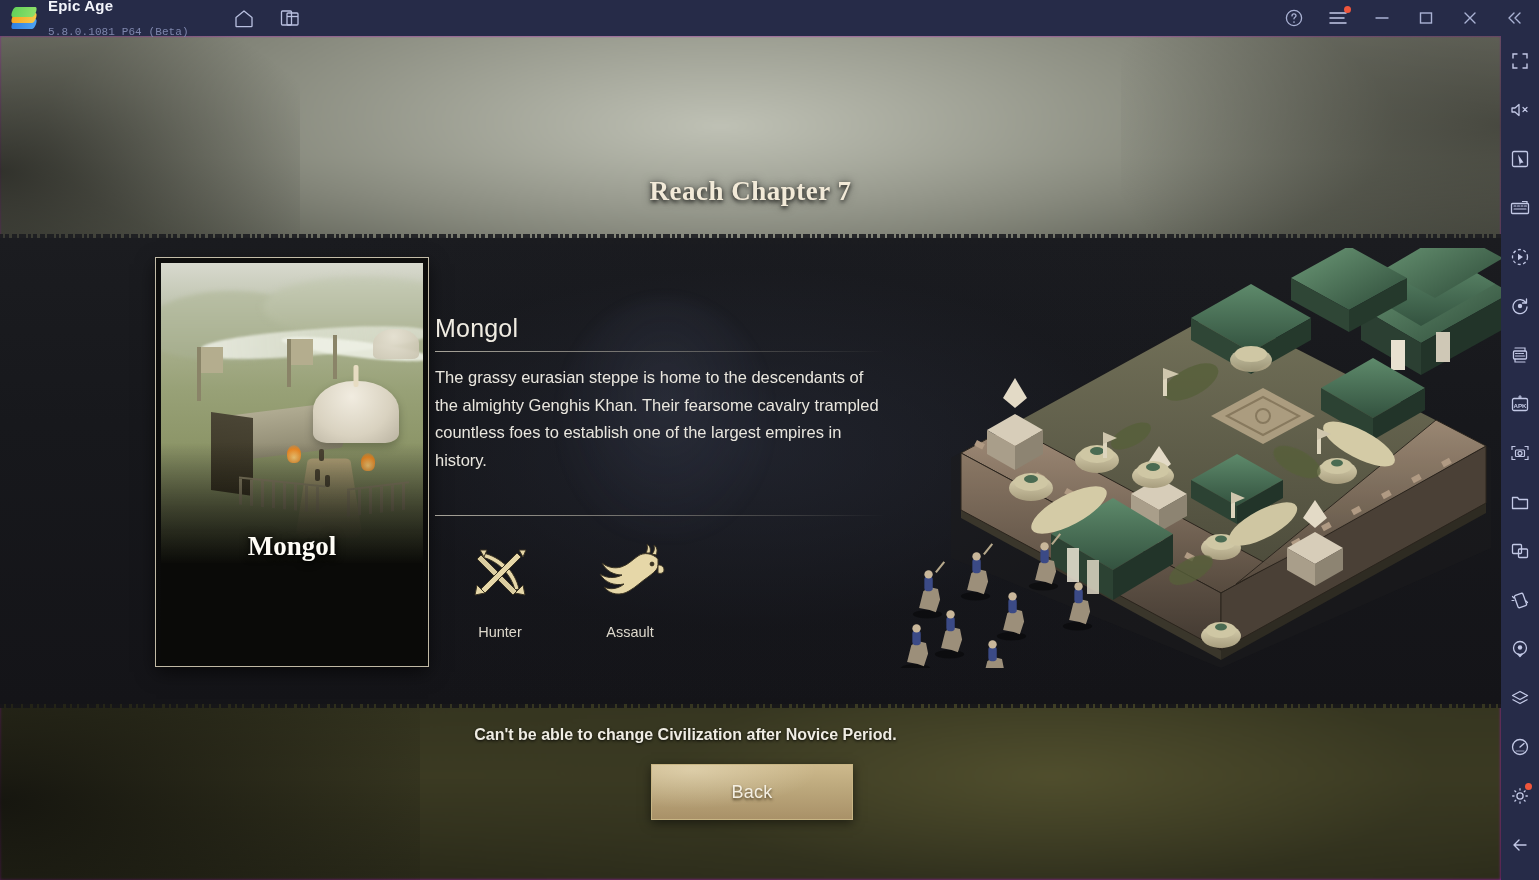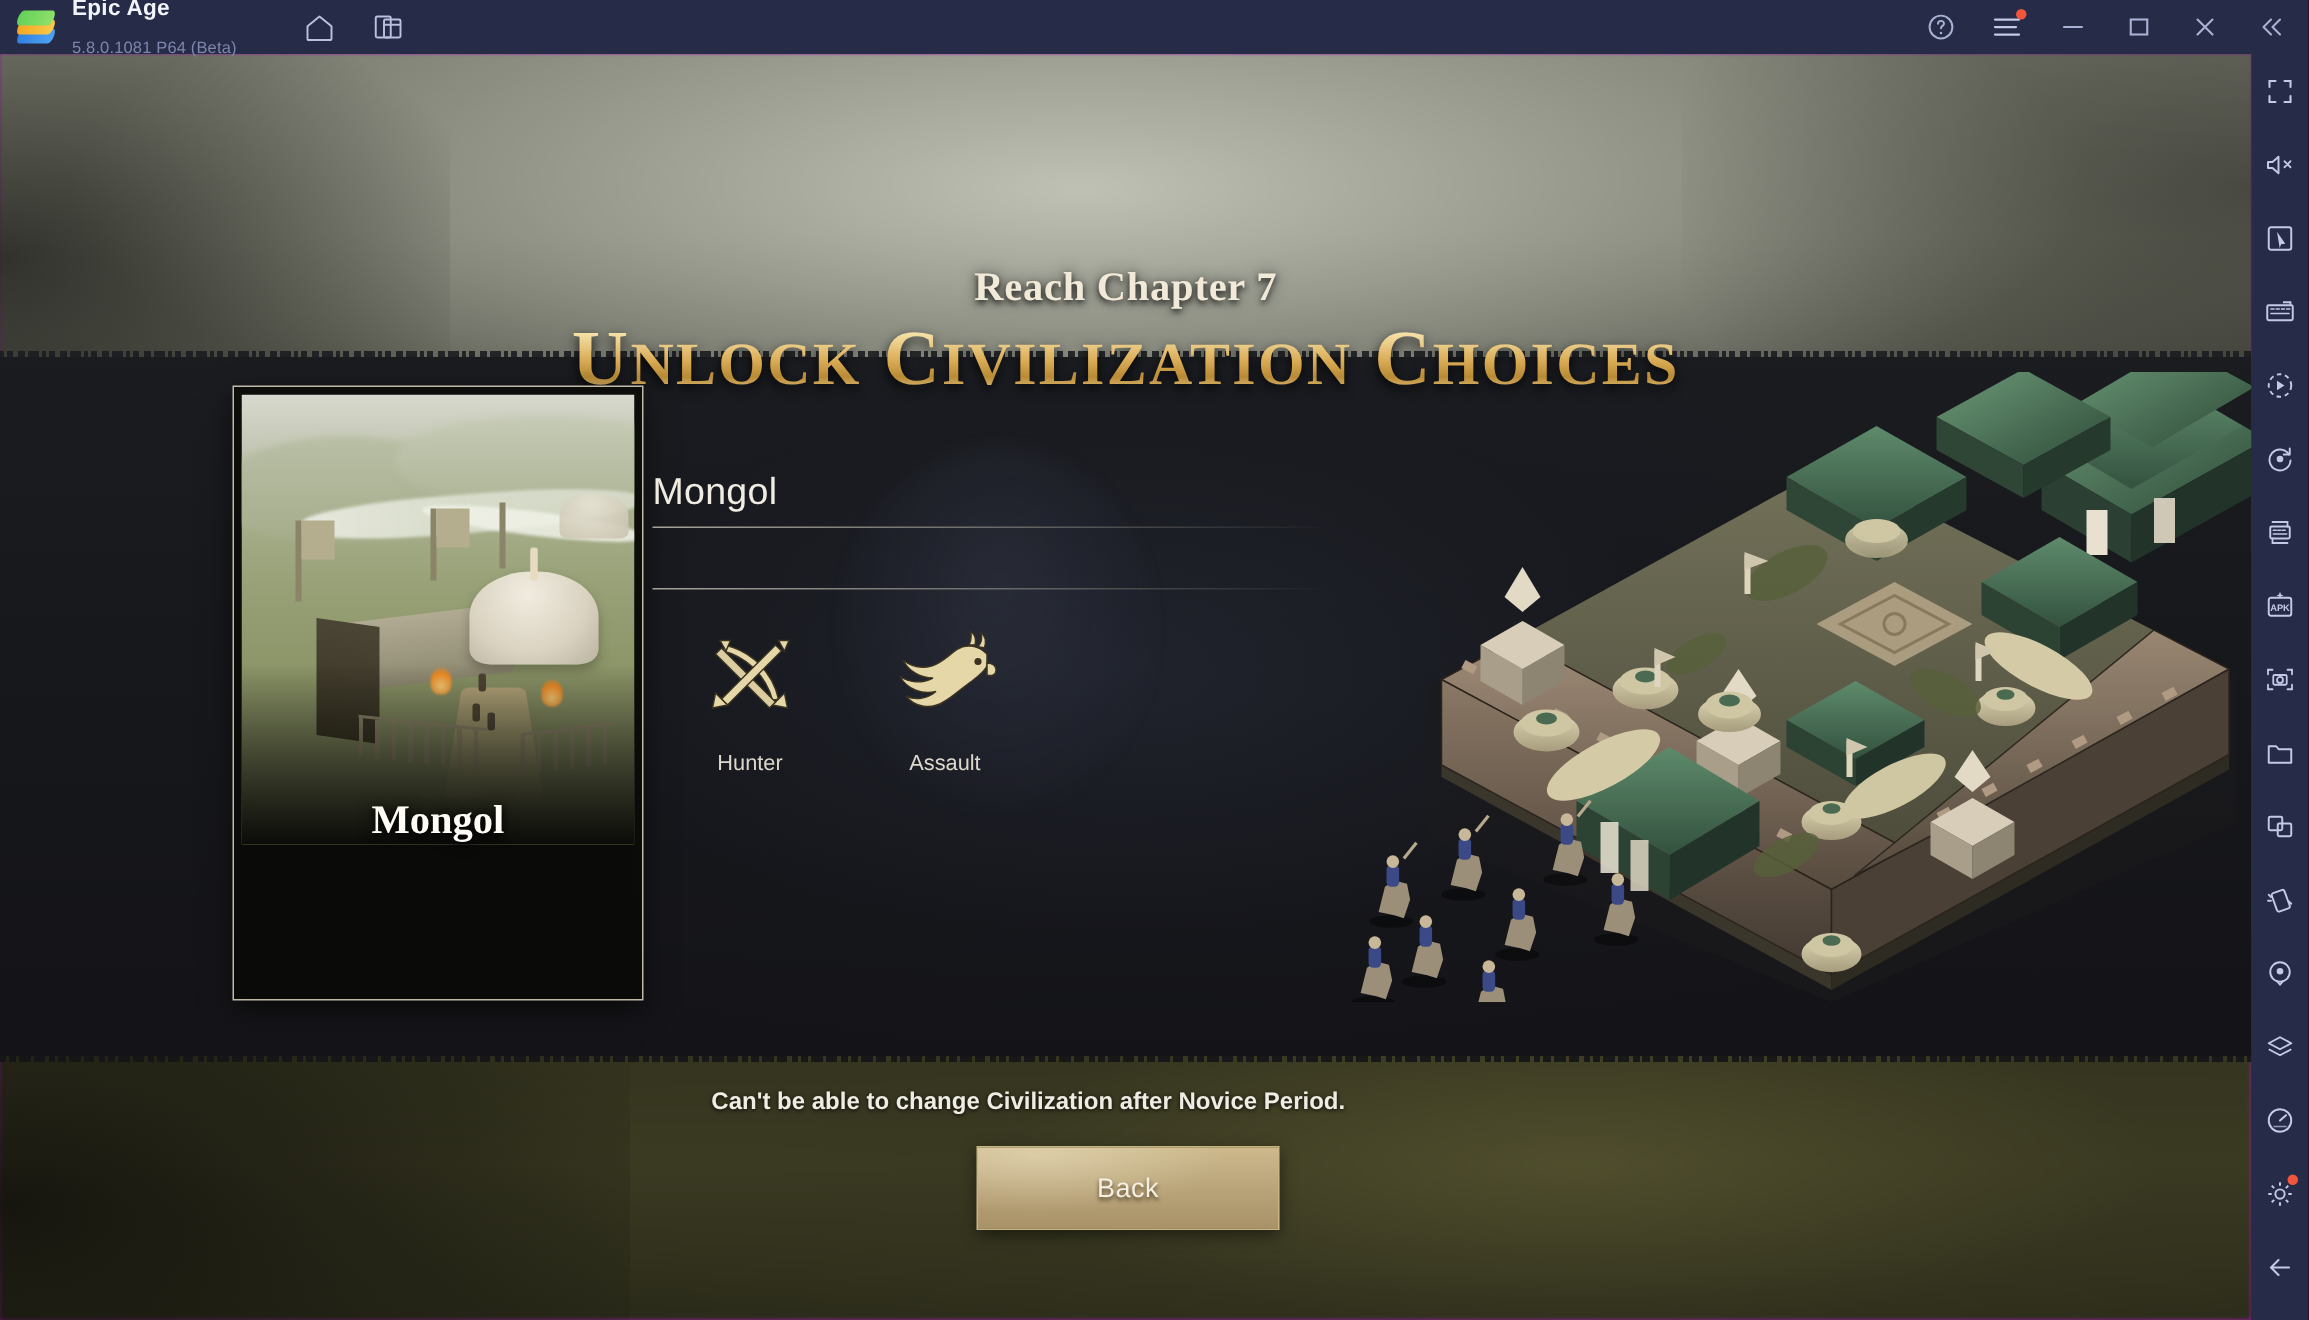--- a/index.html
+++ b/index.html
@@ -42,21 +42,21 @@
     transform: skewX(-20deg);
   }
   .bs-logo .l1 { top: 2px;  background: linear-gradient(90deg,#63d15a,#8fe06a); }
   .bs-logo .l2 { top: 8px;  background: linear-gradient(90deg,#f6a623,#f7c948); }
   .bs-logo .l3 { top: 14px; background: linear-gradient(90deg,#2f7fe0,#4fa3f2); }
   .app-names { display: flex; flex-direction: column; justify-content: flex-start; line-height: 1; }
   .app-title {
     color: #f2f4fb; font-size: 15px; font-weight: 600; letter-spacing: .2px;
   }
   .app-version {
-    color: #7e86ac; font-size: 11px; margin-top: 14px; letter-spacing: .1px;
+    color: #7e86ac; font-size: 11px; margin-top: 14px; letter-spacing: .1px; font-family: Liberation Mono, monospace;
   }
   .tb-icons-left { display: flex; align-items: center; margin-left: 44px; gap: 24px; }
   .tb-icon {
     width: 22px; height: 22px;
     display: flex; align-items: center; justify-content: center;
     cursor: pointer;
   }
   .tb-icon svg { display: block; }
   .tb-right {
     margin-left: auto;
@@ -672,25 +672,20 @@
             <path d="M2 40 L6 24 L12 20 L20 22 L22 32 L18 44 L12 42 Z" fill="#9c8f7a"></path>
             <rect x="7" y="10" width="8" height="14" rx="3" fill="#3b4a86"></rect>
             <circle cx="11" cy="8" r="4" fill="#c9b79a"></circle>
           </g>
         </g>
       </svg>
     </div>
 
     <div class="title-wrap">
       <div class="title-sub">Reach Chapter 7</div>
-      <div class="title-main">
-        <span class="sc">U</span><span class="lc">NLOCK</span>
-        <span class="sc">C</span><span class="lc">IVILIZATION</span>
-        <span class="sc">C</span><span class="lc">HOICES</span>
-      </div>
     </div>
 
     <div class="card">
       <div class="card-inner">
         <div class="illus">
           <div class="hillA"></div>
             <div class="hillB"></div>
           <div class="river"></div>
             <div class="river2"></div>
           <div class="yurt2"></div>
@@ -712,20 +707,21 @@
             <div class="fig f3"></div>
           <div class="shade"></div>
         </div>
         <div class="card-name">Mongol</div>
       </div>
     </div>
 
     <div class="info">
       <h2>Mongol</h2>
       <div class="rule"></div>
+      <div class="desc">The grassy eurasian steppe is home to the descendants of the almighty Genghis Khan. Their fearsome cavalry trampled countless foes to establish one of the largest empires in history.</div>
 
       <div class="feature-head">
         <div class="rule"></div>
       </div>
 
       <div class="features">
         <div class="feat">
           <div class="ficon">
             <svg width="66" height="66" viewBox="0 0 66 66">
               <g class="gold" stroke="#3a3322" stroke-width="1">

